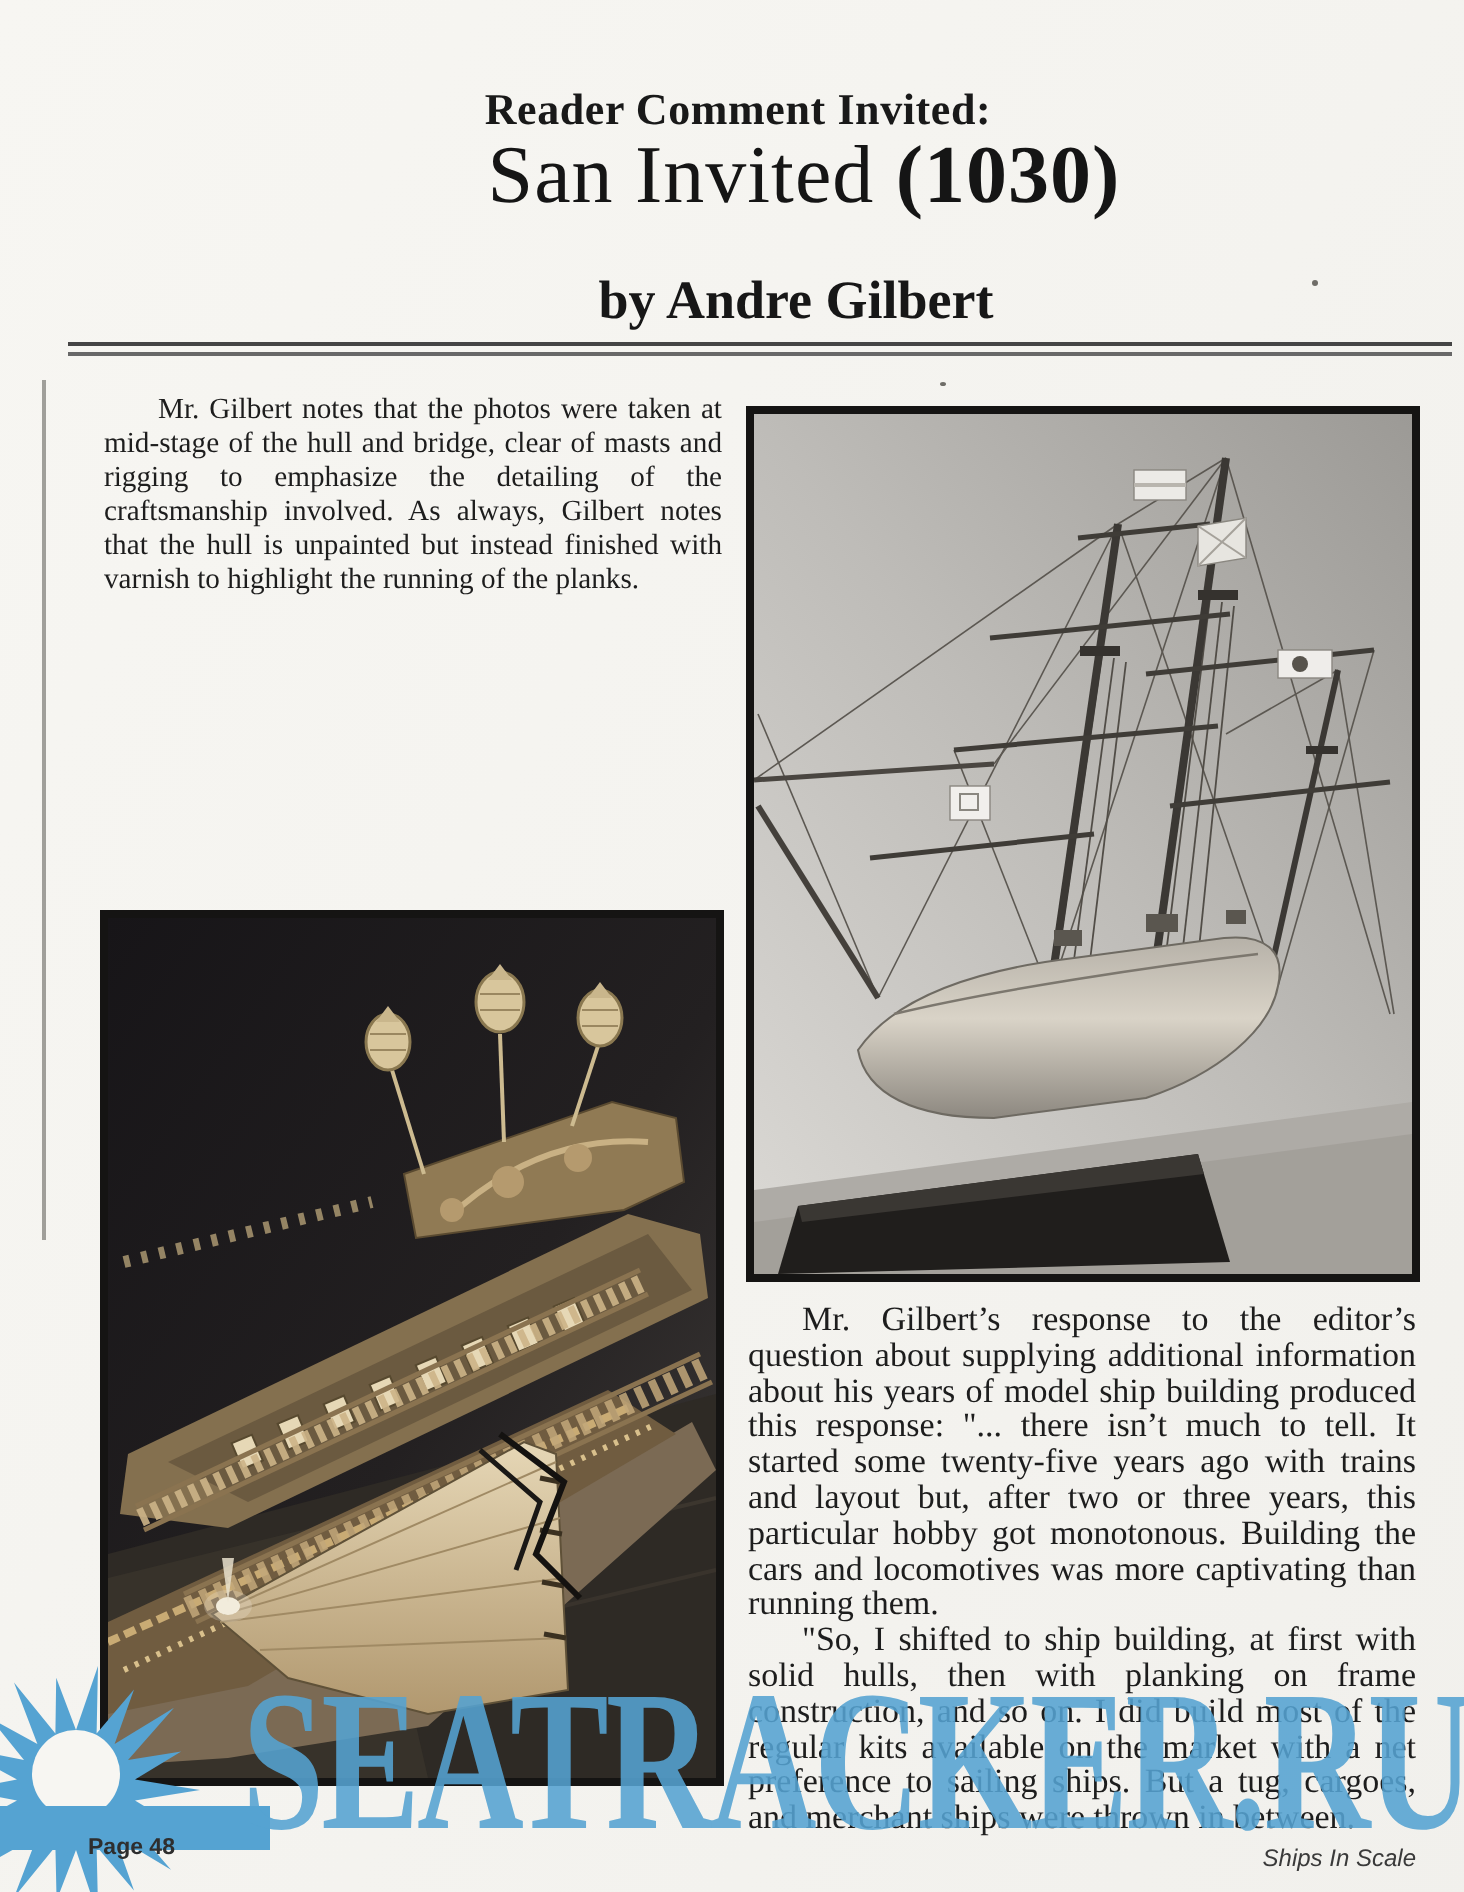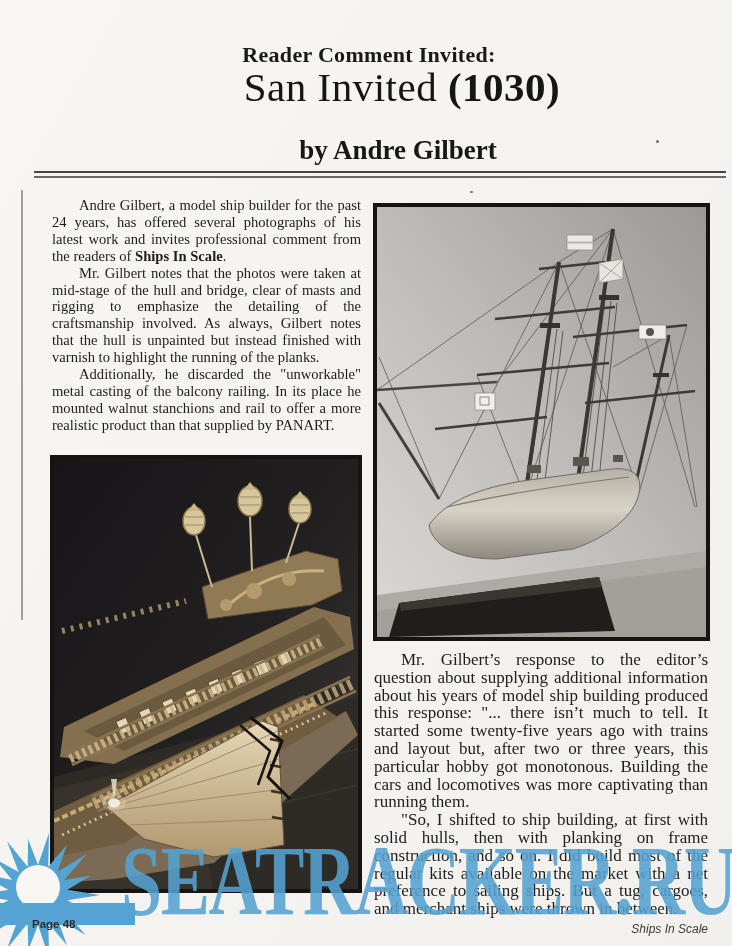--- a/index.html
+++ b/index.html
@@ -52,44 +52,42 @@
     font-family:"Liberation Serif", serif; font-weight:bold;
     font-size:100px; line-height:1; letter-spacing:-2px; white-space:nowrap;
     transform:scaleX(.74); transform-origin:left top;
     color:var(--wm); opacity:.88; pointer-events:none;
   }
   .sunburst { position:absolute; left:-25px; top:833px; z-index:4; }
   .wm-fill { fill:var(--wm); }
   .disc-fill { fill:#f7f6f2; }
   
   .pageno {
-    position:absolute; left:32px; top:918px; z-index:7;
+    position:absolute; left:44px; top:918px; z-index:7;
     font-family:"Liberation Sans", sans-serif; font-size:11.5px; font-weight:bold; color:#2e2e2e;
   }
   .mag {
     position:absolute; left:590px; top:922px; width:118px; text-align:right; z-index:7;
     font-family:"Liberation Sans", sans-serif; font-style:italic; font-size:12px; color:#3a3a3a;
   }
   .speck { position:absolute; background:#6f6d68; border-radius:50%; }
 </style>
 </head>
 <body>
 
 <div class="page" style="color: rgb(30, 30, 30); padding-left: 26px;">
 
   <div class="kicker">Reader Comment Invited:</div>
   <div class="title"><span>San Invited </span><span class="b">(1030)</span></div>
   <div class="byline">by Andre Gilbert</div>
   <div class="rule-double"></div>
   <div class="vrule"></div>
 
   <section class="col col-left">
-    <p><span>Andre Gilbert, a model ship builder for the past 24 years, has offered several photographs of his latest work and invites professional comment from the readers of </span><b>Ships In Scale</b><span>.</span></p>
     <p>Mr. Gilbert notes that the photos were taken at mid-stage of the hull and bridge, clear of masts and rigging to emphasize the detailing of the craftsmanship involved. As always, Gilbert notes that the hull is unpainted but instead finished with varnish to highlight the running of the planks.</p>
-    <p>Additionally, he discarded the "unworkable" metal casting of the balcony railing. In its place he mounted walnut stanchions and rail to offer a more realistic product than that supplied by PANART.</p>
   </section>
 
   <figure class="photo photo-right">
     <svg width="329" height="430" viewBox="0 0 329 430">
       <defs>
         <linearGradient id="wallR" x1="0" y1="1" x2="1" y2="0">
           <stop offset="0" stop-color="#dbd9d5"></stop>
             <stop offset=".5" stop-color="#bebcb8"></stop>
             <stop offset="1" stop-color="#9c9a96"></stop>
         </linearGradient>

